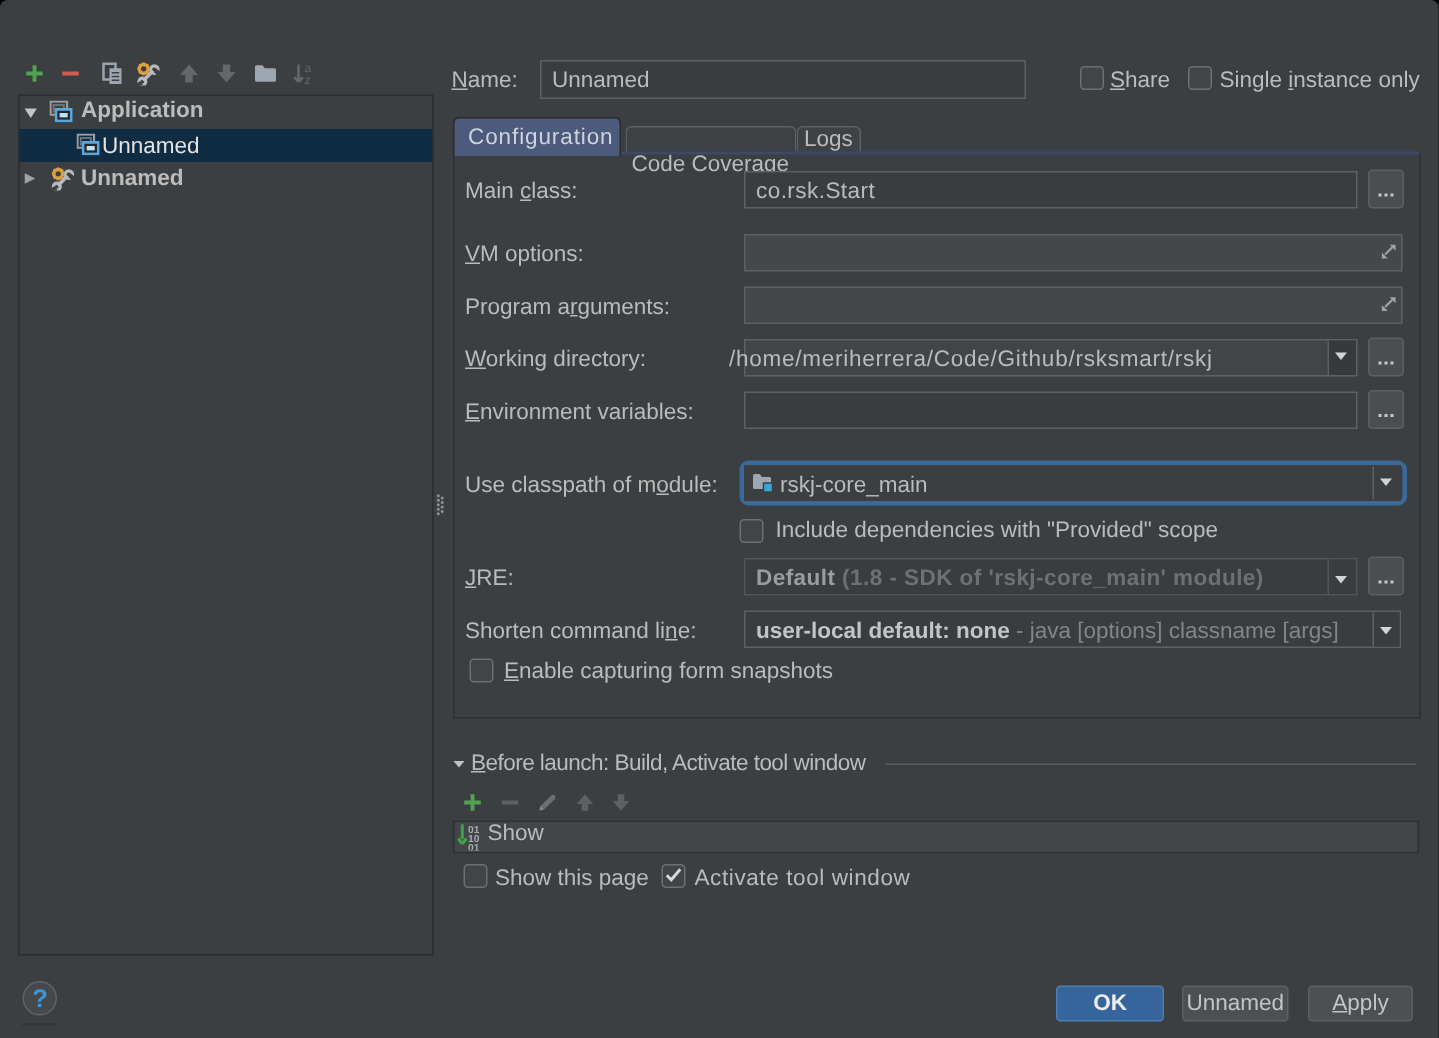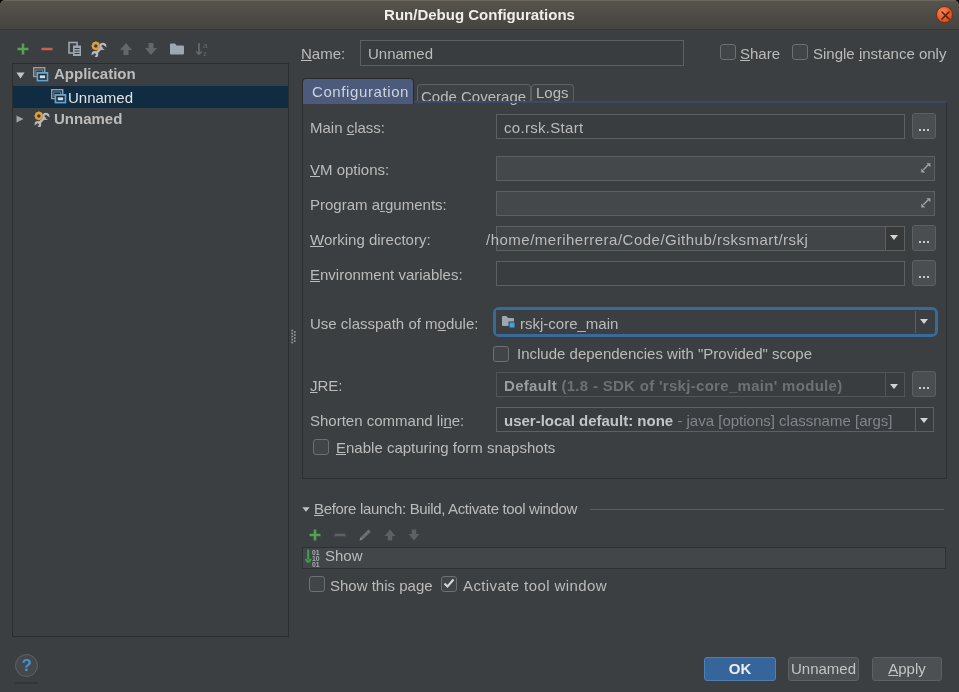--- a/index.html
+++ b/index.html
@@ -28,28 +28,20 @@
            width:24px; height:26px; }
   .dots3 i { position:absolute; width:2px; height:2px; background:#c6c8ca; top:15px; }
   .arrowbtn { position:absolute; background:#45494b; border-left:1px solid #5e6162; }
   .tri { position:absolute; width:0; height:0; border-left:4.5px solid transparent;
          border-right:4.5px solid transparent; border-top:5px solid #d1d3d5; }
   u { text-decoration:underline; text-underline-offset:1px; text-decoration-thickness:1px; }
 </style>
 </head>
 <body>
 <div id="win">
-  <div id="titlebar">
-    <div id="titletext">Run/Debug Configurations</div>
-    <div id="closebtn">
-        <svg width="11" height="11" viewBox="0 0 11 11">
-          <path d="M2 2 L9 9 M9 2 L2 9" stroke="#4d2410" stroke-width="1.6" stroke-linecap="round"></path>
-        </svg>
-      </div>
-  </div>
 
   <div id="lefttoolbar">
     <svg class="abs" style="left:16px;top:42px" width="14" height="14" viewBox="0 0 14 14">
         <path d="M7 1.5 V12.5 M1.5 7 H12.5" stroke="#51a351" stroke-width="2.6"></path>
       </svg>
     <svg class="abs" style="left:40px;top:42px" width="14" height="14" viewBox="0 0 14 14">
         <path d="M1.5 7 H12.5" stroke="#d05c55" stroke-width="2.6"></path>
       </svg>
     <svg class="abs" style="left:67px;top:41px" width="16" height="16" viewBox="0 0 16 16">
       <rect x="2" y="1.5" width="8" height="10.5" fill="none" stroke="#9da7b1" stroke-width="1.6"></rect>
@@ -132,21 +124,21 @@
     <div class="fld" style="left:360px; top:40px; width:324px; height:26px;"></div>
     <div class="lbl" style="left:368px; top:45px;">Unnamed</div>
     <div class="cb" style="left:720px; top:44px;"></div>
     <div class="lbl" style="left:740px; top:45px;"><u>S</u>hare</div>
     <div class="cb" style="left:792px; top:44px;"></div>
     <div class="lbl" style="left:813px; top:45px;">Single <u>i</u>nstance only</div>
 
     <div class="abs" style="left:302px; top:78px; width:112px; height:26px; background:#4c5a7b; border:1px solid #2a2a2a; border-bottom:none; border-radius:4px 4px 0 0; z-index:3;"></div>
     <div class="lbl" style="left:312px; top:82.5px; color:#ced3dc; z-index:4; letter-spacing:0.6px;">Configuration</div>
     <div class="abs" style="left:417px; top:84px; width:114px; height:17px; background:#3f4244; border:1px solid #5e6163; border-bottom:none; border-radius:4px 4px 0 0;"></div>
-    <div class="lbl" style="left:421px; top:88px;text-align:center;">Code Coverage</div>
+    <div class="lbl" style="left:421px; top:101px;text-align:center;">Code Coverage</div>
     <div class="abs" style="left:531px; top:84px; width:43px; height:17px; background:#3f4244; border:1px solid #5e6163; border-bottom:none; border-radius:4px 4px 0 0;"></div>
     <div class="lbl" style="left:536px; top:84px;">Logs</div>
 
     <div class="abs" style="left:302px; top:101px; width:644.5px; height:377.5px; border:1px solid #2d3032; border-top:2px solid #3c4a68;"></div>
 
     <svg class="abs" style="left:291px;top:329px" width="5" height="15" viewBox="0 0 5 15">
       <g fill="#909396">
           <circle cx="1.2" cy="1.5" r="1"></circle>
           <circle cx="3.8" cy="3" r="1"></circle>
           <circle cx="1.2" cy="4.5" r="1"></circle>

